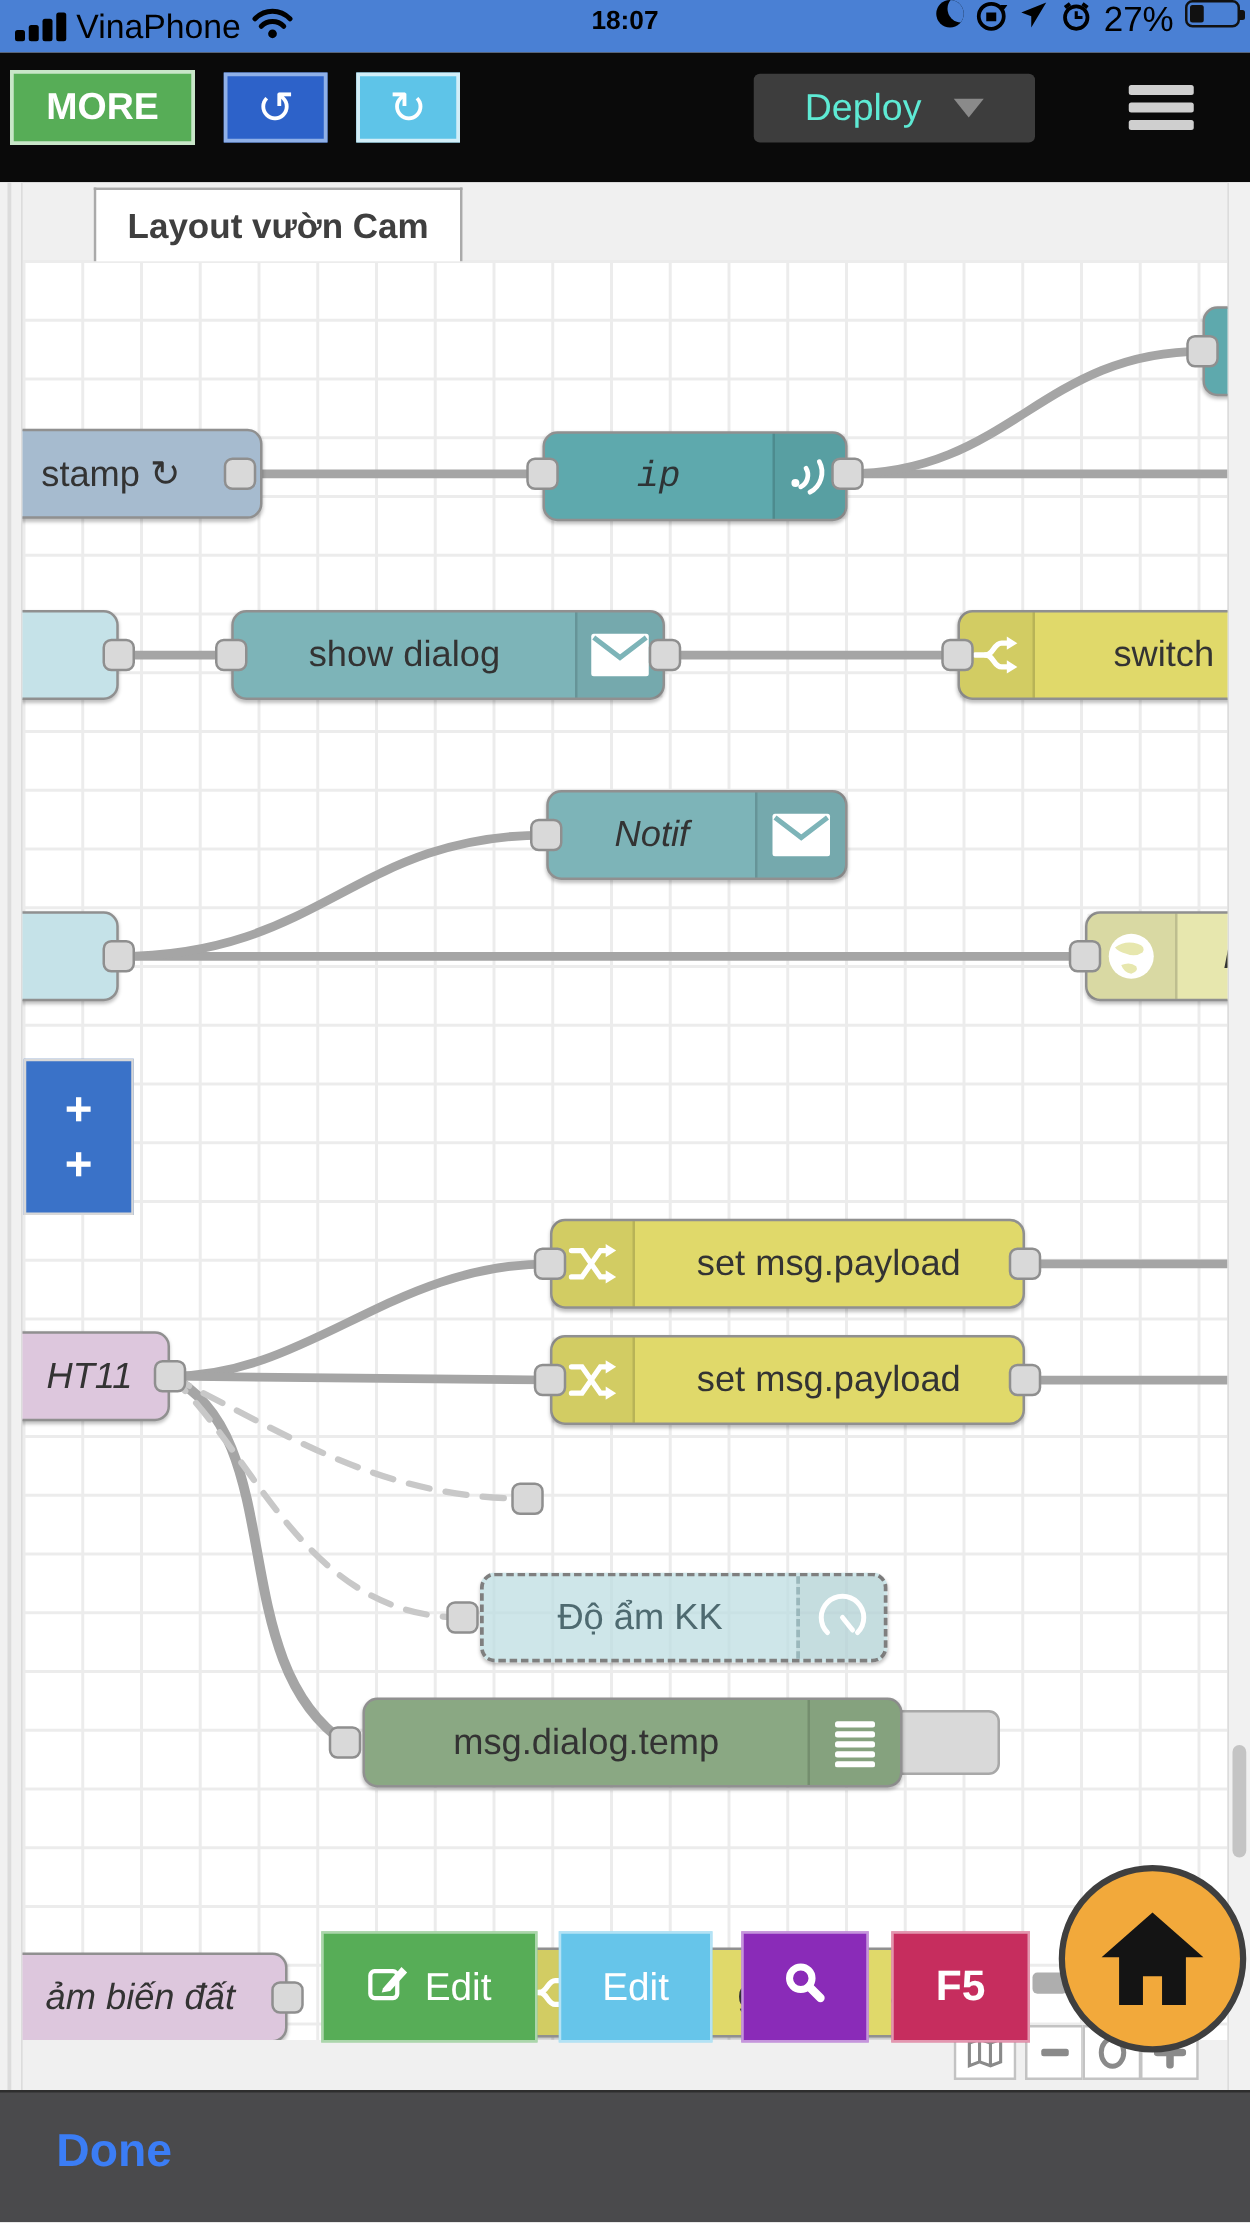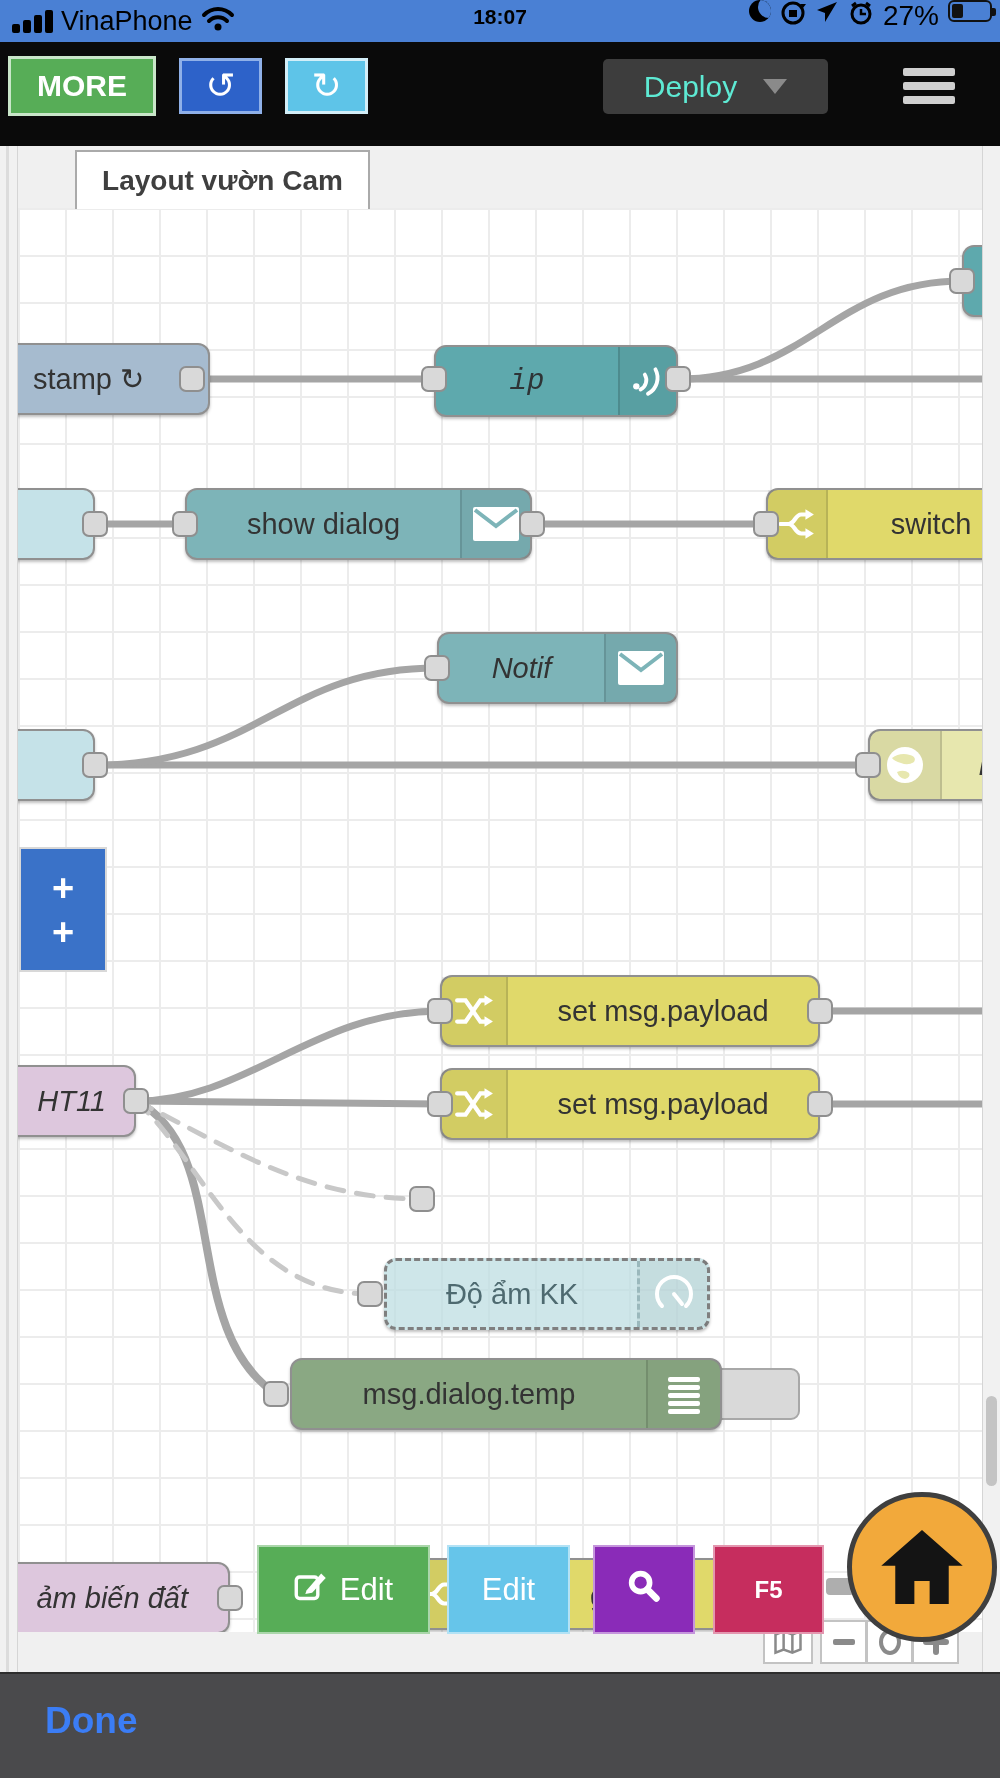--- a/index.html
+++ b/index.html
@@ -376,21 +376,21 @@
     </div>
     <div class="action-btn" style="left:447px; width:123px; background:#66c5ea;">
         <span>Edit</span>
       </div>
     <div class="action-btn" style="left:593px; width:102px; background:#8a2bb8;">
       <span><svg width="36" height="36" viewBox="0 0 32 32">
             <circle cx="13" cy="13" r="8" fill="none" stroke="#fff" stroke-width="5"></circle>
             <path d="M19 19 L27 27" stroke="#fff" stroke-width="6" stroke-linecap="round"></path>
           </svg></span>
     </div>
-    <div class="action-btn" style="left:713px; width:111px; background:#c62d5e; font-weight:bold; font-size:24px;">
+    <div class="action-btn" style="left:713px; width:111px; background:#c62d5e; font-weight:bold; font-size:34px;">
         <span>F5</span>
       </div>
 
     <div style="position:absolute; left:826px; top:1432px; width:28px; height:17px; background:#aeaeae; border-radius:4px; z-index:4;"></div>
 
     <div class="map-btn" style="left:763px; width:50px;">
         <svg width="30" height="26" viewBox="0 0 24 20">
           <path d="M2 4 L8.5 1.5 L15.5 4 L22 1.5 V16 L15.5 18.5 L8.5 16 L2 18.5 Z" fill="none" stroke="#8a8a8a" stroke-width="2"></path>
           <path d="M8.5 1.5 V16 M15.5 4 V18.5" stroke="#8a8a8a" stroke-width="2"></path>
         </svg>

